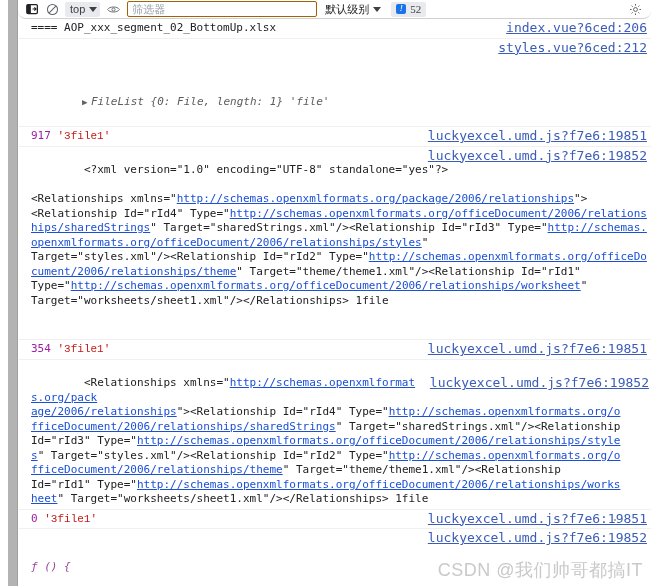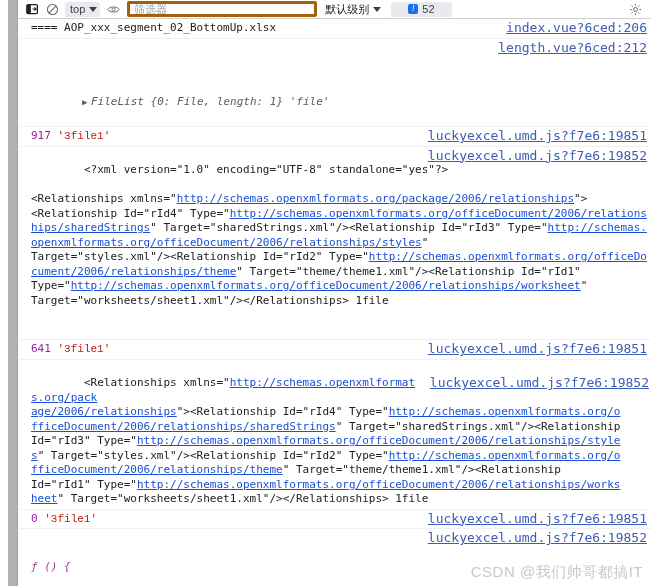--- a/index.html
+++ b/index.html
@@ -32,20 +32,21 @@
 
   
   .toolbar {
     position: absolute; left: 18px; top: 0;
     width: 633px; height: 19px;
     background: #ffffff;
     border-bottom: 1px solid #d0d0d0;
     display: flex; align-items: center;
     padding-left: 4px;
     overflow: hidden;
+    border-radius: 8px;
   }
   .tb-icon {
     width: 20px; height: 18px;
     display: flex; align-items: center; justify-content: center;
     color: #5f6368;
     flex: 0 0 auto;
   }
   .tb-icon svg { display: block; }
   .ctx-select {
     display: flex; align-items: center;
@@ -62,21 +63,21 @@
   .caret {
     display: inline-block;
     width: 0; height: 0;
     border-left: 4px solid transparent;
     border-right: 4px solid transparent;
     border-top: 5px solid #3c4043;
     margin-left: 4px;
   }
   .filter-box {
     width: 190px; height: 16px;
-    border: 3px solid #a16207;
+    border: 1px solid #a16207;
     border-radius: 2px;
     margin-left: 4px;
     display: flex; align-items: center;
     padding-left: 4px;
     font-family: "Liberation Sans", sans-serif;
     font-size: 11px;
     color: #9aa0a6;
     background: #ffffff;
     flex: 0 0 auto;
     overflow: hidden;
@@ -87,23 +88,23 @@
     font-family: "Liberation Sans", sans-serif;
     font-size: 11px;
     color: #202124;
     flex: 0 0 auto;
   }
   .issues-chip {
     display: flex; align-items: center;
     background: #e8eaed;
     border-radius: 2px;
     height: 15px;
-    padding: 0 17px;
+    padding: 0 5px;
     margin-left: 10px;
-    font-family: Liberation Sans, sans-serif;
+    font-family: Liberation Serif, serif;
     font-size: 11px;
     color: #3c4043;
     flex: 0 0 auto;
   }
   .issues-badge {
     width: 10px; height: 10px;
     background: #1a73e8;
     border-radius: 2px;
     margin-right: 4px;
     display: inline-block;
@@ -174,21 +175,21 @@
     display: inline-block;
     width: 9px;
     color: #5f6368;
     font-size: 9px;
     cursor: pointer;
   }
   .watermark {
     position: absolute;
     right: 8px; bottom: 4px;
     font-family: "Liberation Sans", sans-serif;
-    font-size: 15px;
+    font-size: 18px;
     color: #c9c9c9;
     white-space: nowrap;
     letter-spacing: 0.5px;
   }
   .dot-artifact {
     position: absolute;
     left: 595px; top: 500px;
     width: 2px; height: 2px;
     background: #b0b0b0;
   }
@@ -255,42 +256,42 @@
   </div>
 
   <div class="console">
 
     <div class="msg">
       <div class="src">index.vue?6ced:206</div>
       <div class="msg-body"><span>==== AOP_xxx_segment_02_BottomUp.xlsx</span></div>
     </div>
 
     <div class="msg">
-      <div class="src">length.vue?6ced:212</div>
+      <div class="src">styles.vue?6ced:212</div>
       <div class="msg-body" style="padding-left:22px;margin-top:40px;">
         <span class="arrow" style="margin-left:-12px;">▶</span><span class="ital">FileList {0: File, length: 1} 'file'</span>
       </div>
     </div>
 
     <div class="msg">
       <div class="src">luckyexcel.umd.js?f7e6:19851</div>
       <div class="msg-body"><span class="num">917</span> <span class="str">'3file1'</span></div>
     </div>
 
     <div class="msg">
       <div class="src">luckyexcel.umd.js?f7e6:19852</div>
       <div class="msg-body wide">
         <span>&lt;?xml version="1.0" encoding="UTF-8" standalone="yes"?&gt;</span>
         <div>&lt;Relationships xmlns="<span class="lnk">http://schemas.openxmlformats.org/package/2006/relationships</span>"&gt;<br>&lt;Relationship Id="rId4" Type="<span class="lnk">http://schemas.openxmlformats.org/officeDocument/2006/relationships/sharedStrings</span>" Target="sharedStrings.xml"/&gt;&lt;Relationship Id="rId3" Type="<span class="lnk">http://schemas.openxmlformats.org/officeDocument/2006/relationships/styles</span>"<br>Target="styles.xml"/&gt;&lt;Relationship Id="rId2" Type="<span class="lnk">http://schemas.openxmlformats.org/officeDocument/2006/relationships/theme</span>" Target="theme/theme1.xml"/&gt;&lt;Relationship Id="rId1"<br>Type="<span class="lnk">http://schemas.openxmlformats.org/officeDocument/2006/relationships/worksheet</span>"<br>Target="worksheets/sheet1.xml"/&gt;&lt;/Relationships&gt; 1file</div>
       </div>
     </div>
 
     <div class="msg">
       <div class="src">luckyexcel.umd.js?f7e6:19851</div>
-      <div class="msg-body"><span class="num">641</span> <span class="str">'3file1'</span></div>
+      <div class="msg-body"><span class="num">354</span> <span class="str">'3file1'</span></div>
     </div>
 
     <div class="msg">
       <div class="msg-body wide">
         <span class="src inflow">luckyexcel.umd.js?f7e6:19852</span><span>&lt;Relationships xmlns="<span class="lnk">http://schemas.openxmlformats.org/pack<br>age/2006/relationships</span>"&gt;&lt;Relationship Id="rId4" Type="<span class="lnk">http://schemas.openxmlformats.org/o<br>fficeDocument/2006/relationships/sharedStrings</span>" Target="sharedStrings.xml"/&gt;&lt;Relationship<br>Id="rId3" Type="<span class="lnk">http://schemas.openxmlformats.org/officeDocument/2006/relationships/style<br>s</span>" Target="styles.xml"/&gt;&lt;Relationship Id="rId2" Type="<span class="lnk">http://schemas.openxmlformats.org/o<br>fficeDocument/2006/relationships/theme</span>" Target="theme/theme1.xml"/&gt;&lt;Relationship<br>Id="rId1" Type="<span class="lnk">http://schemas.openxmlformats.org/officeDocument/2006/relationships/works<br>heet</span>" Target="worksheets/sheet1.xml"/&gt;&lt;/Relationships&gt; 1file</span></div>
     </div>
 
     <div class="msg">
       <div class="src">luckyexcel.umd.js?f7e6:19851</div>
       <div class="msg-body"><span class="num">0</span> <span class="str">'3file1'</span></div>

